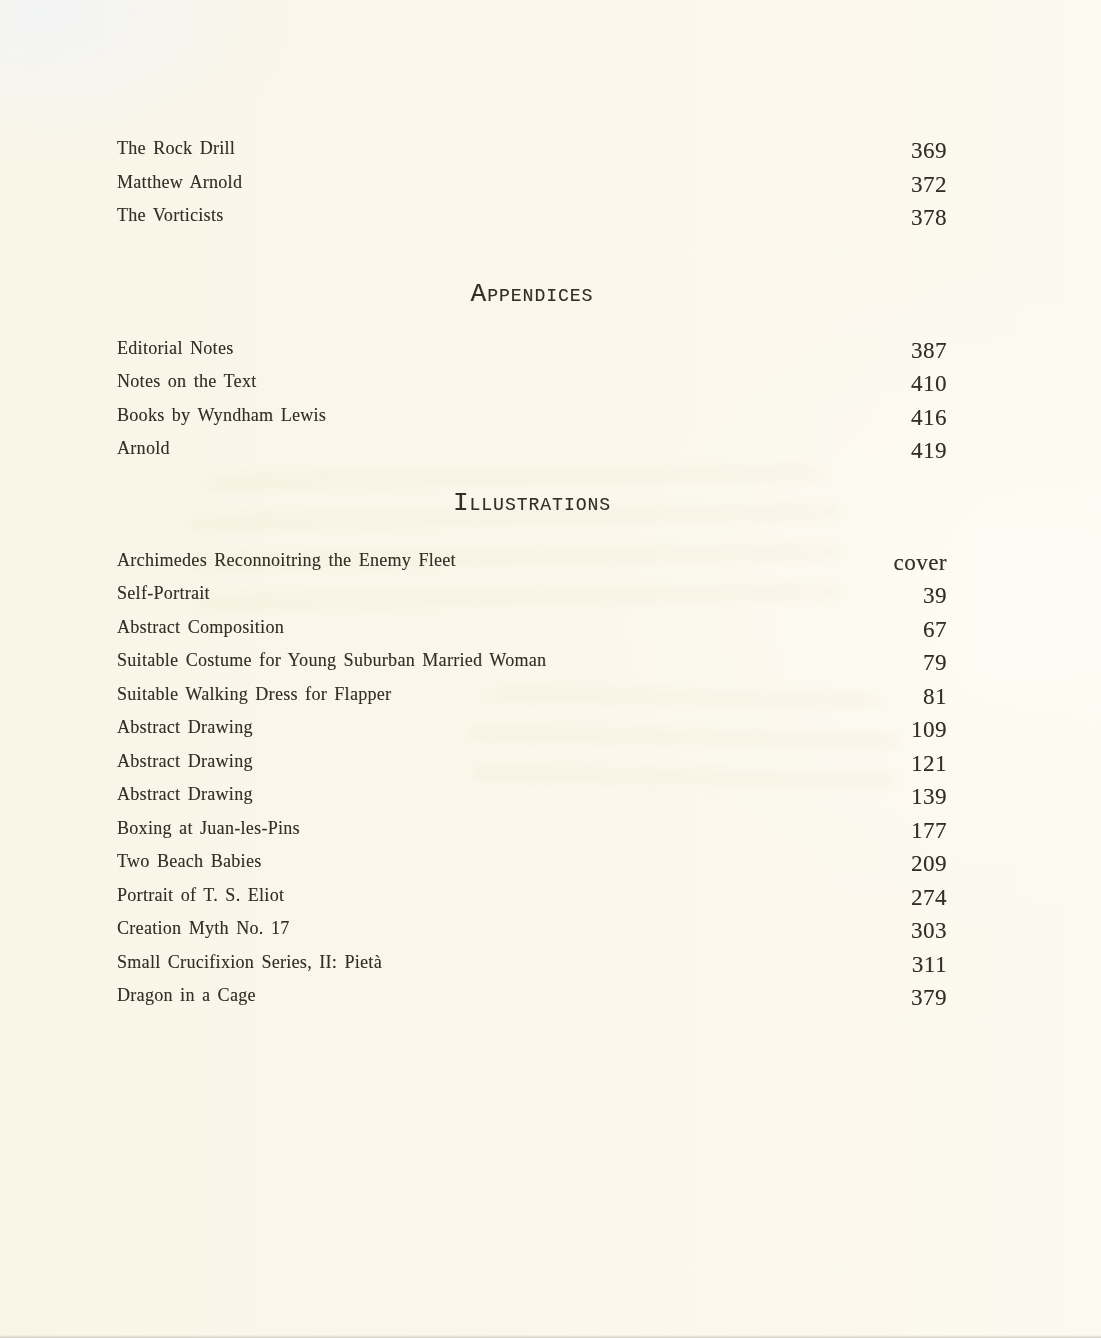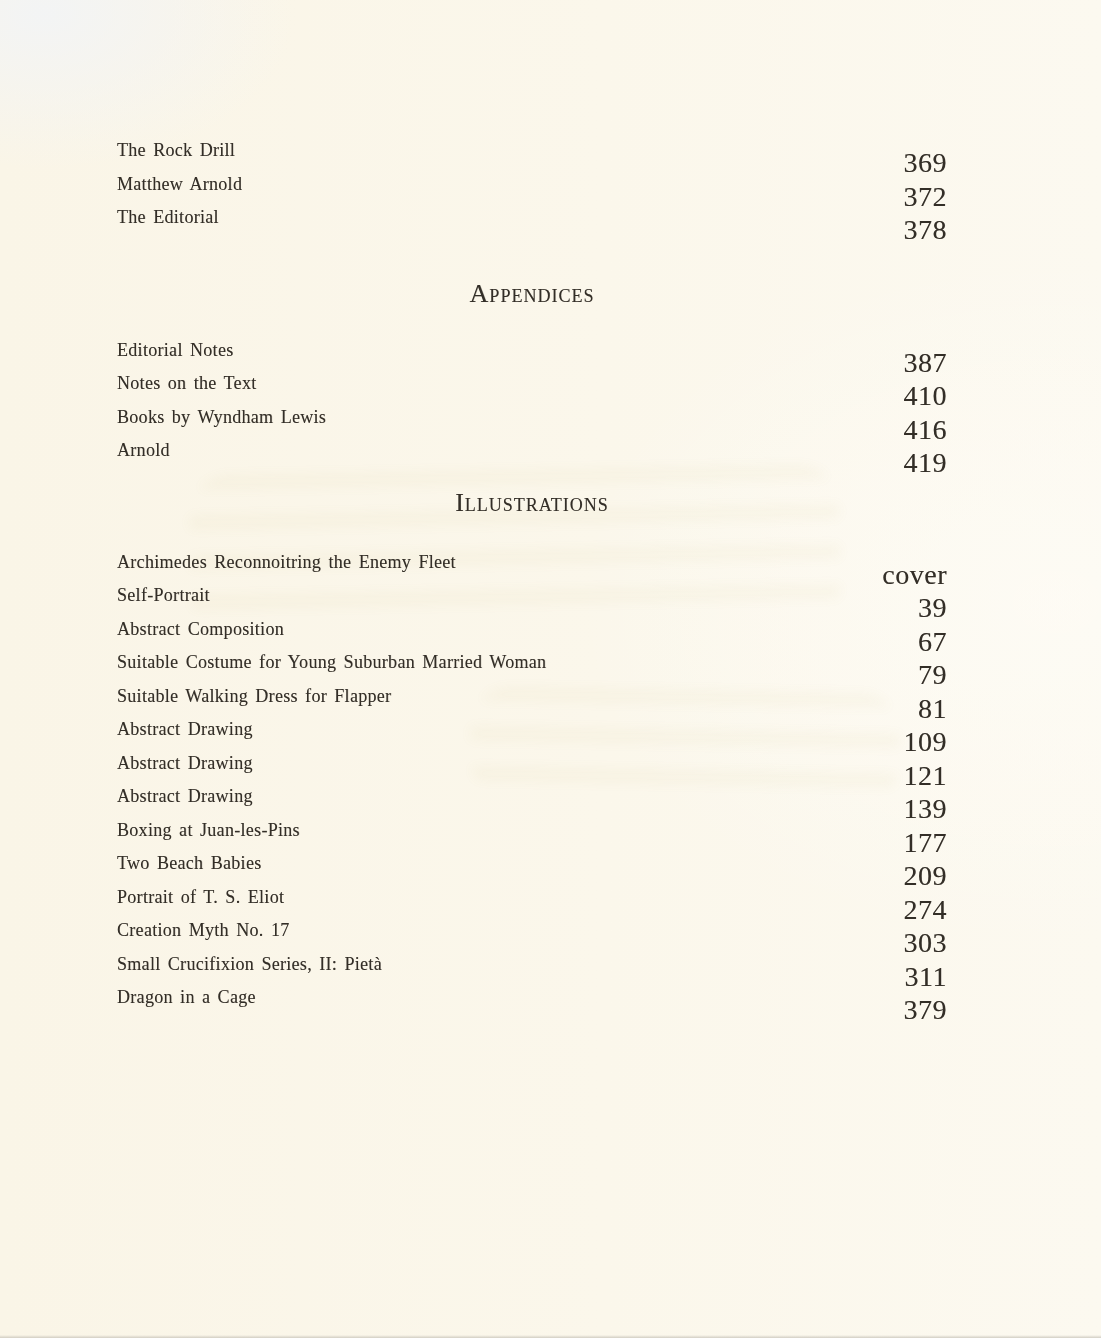--- a/index.html
+++ b/index.html
@@ -51,33 +51,34 @@
     height: 33.5px;
   }
   .toc-title {
     font-size: 18px;
     letter-spacing: 0.3px;
     word-spacing: 2.5px;
     white-space: nowrap;
     text-shadow: 0.3px 0.3px 0.3px rgba(51,46,39,0.35);
   }
   .toc-page {
-    font-size: 28px;
+    font-size: 23px;
     position: relative;
-    top: 16px;
+    top: 4px;
     letter-spacing: 0.5px;
     text-shadow: 0.3px 0.3px 0.3px rgba(51,46,39,0.4);
   }
   .section-heading {
     text-align: center;
     font-variant: small-caps;
     font-size: 26px;
     letter-spacing: 1px;
     line-height: 34px;
     text-shadow: 0.3px 0.3px 0.3px rgba(51,46,39,0.35);
+    font-family: Liberation Mono, monospace;
   }
   .heading-appendices { margin-top: 46px; }
   .list-appendices   { margin-top: 19px; }
   .heading-illustrations { margin-top: 22px; }
   .list-illustrations    { margin-top: 22px; text-align: right; }
 </style>
 </head>
 <body>
 
 <div class="page">
@@ -89,21 +90,21 @@
     <div>
       <div class="toc-row">
         <span class="toc-title">The Rock Drill</span>
         <span class="toc-page">369</span>
       </div>
       <div class="toc-row">
         <span class="toc-title">Matthew Arnold</span>
         <span class="toc-page">372</span>
       </div>
       <div class="toc-row">
-        <span class="toc-title">The Editorial</span>
+        <span class="toc-title">The Vorticists</span>
         <span class="toc-page">378</span>
       </div>
     </div>
 
     <div class="section-heading heading-appendices">Appendices</div>
 
     <div class="list-appendices">
       <div class="toc-row">
         <span class="toc-title">Editorial Notes</span>
         <span class="toc-page">387</span>

